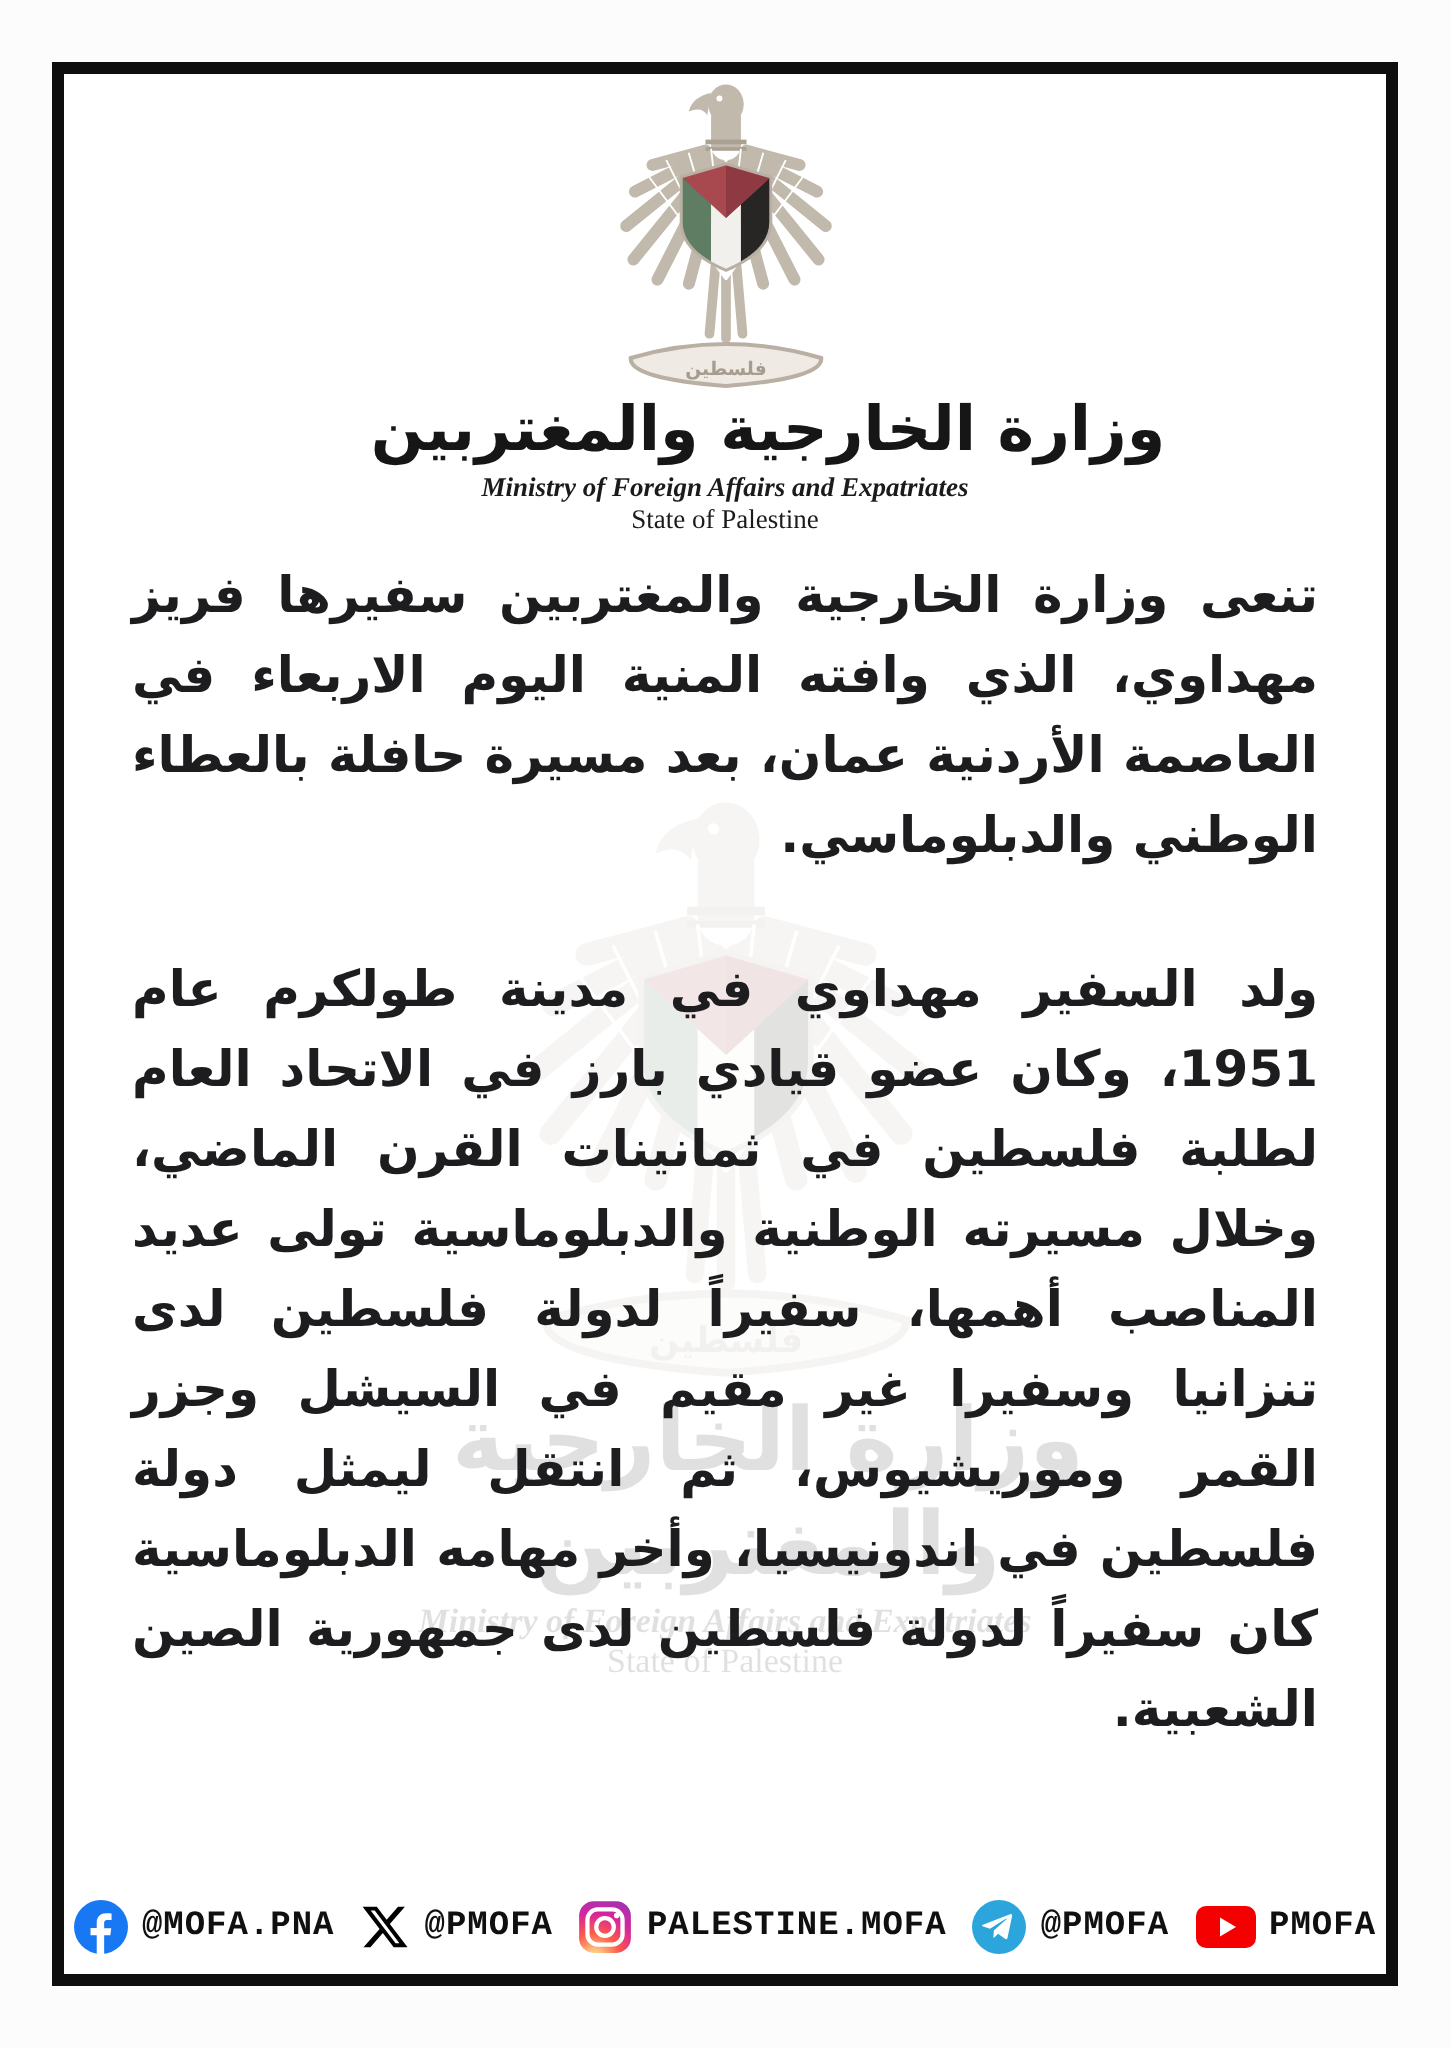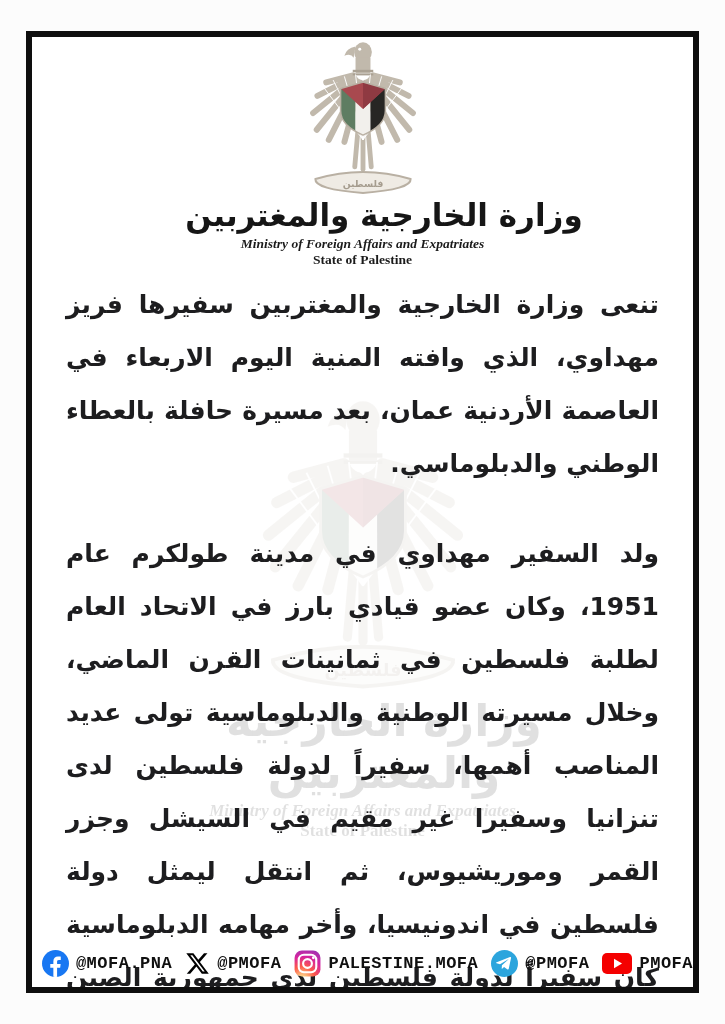--- a/index.html
+++ b/index.html
@@ -18,43 +18,43 @@
   .emblem-svg{display:block;margin:0 auto;width:112px;height:auto;}
   .calligraphy{
     direction:rtl;font-weight:bold;font-size:31px;line-height:38px;
     color:#161616;margin-top:-2px;letter-spacing:0;margin-left:43px;
   }
   .ministry-en{
     font-family:"Liberation Serif",serif;font-weight:bold;
     font-size:13.5px;line-height:15px;color:#1b1b1b;margin-top:2px;font-style:italic;
   }
   .state-en{
-    font-family:"Liberation Serif",serif;font-weight:bold;
+    font-family:"Liberation Serif",serif;font-weight:normal;
     font-size:13.5px;line-height:15px;color:#1b1b1b;margin-top:1px;
   }
   
   .watermark{
     position:absolute;top:358px;left:50%;transform:translateX(-50%);
     width:420px;text-align:center;opacity:0.13;z-index:0;pointer-events:none;
   }
   .watermark .emblem-svg{width:212px;}
   .watermark .calligraphy{font-size:44px;line-height:52px;margin-top:0;}
   .watermark .ministry-en,.watermark .state-en{font-size:17px;line-height:19px;}
   
   .statement{
     position:absolute;z-index:1;top:241px;left:34px;right:34px;
   }
   .statement p{
     direction:rtl;text-align:justify;margin:0 0 37px 0;
-    font-size:25px;line-height:53px;font-weight:700;color:#1d1d1f;
+    font-size:25px;line-height:40px;font-weight:700;color:#1d1d1f;
   }
   
   .social-footer{
     position:absolute;z-index:2;left:0;right:0;bottom:7px;height:34px;
-    display:flex;align-items:center;justify-content:flex-end;gap:13px;
+    display:flex;align-items:center;justify-content:center;gap:13px;
     direction:ltr;
   }
   .social-item{display:flex;align-items:center;gap:7px;}
   .social-icon{display:block;}
   .handle{
     font-family:"Liberation Mono",monospace;font-weight:bold;
     font-size:17px;letter-spacing:0.5px;color:#101010;white-space:nowrap;
   }
 </style>
 </head>

